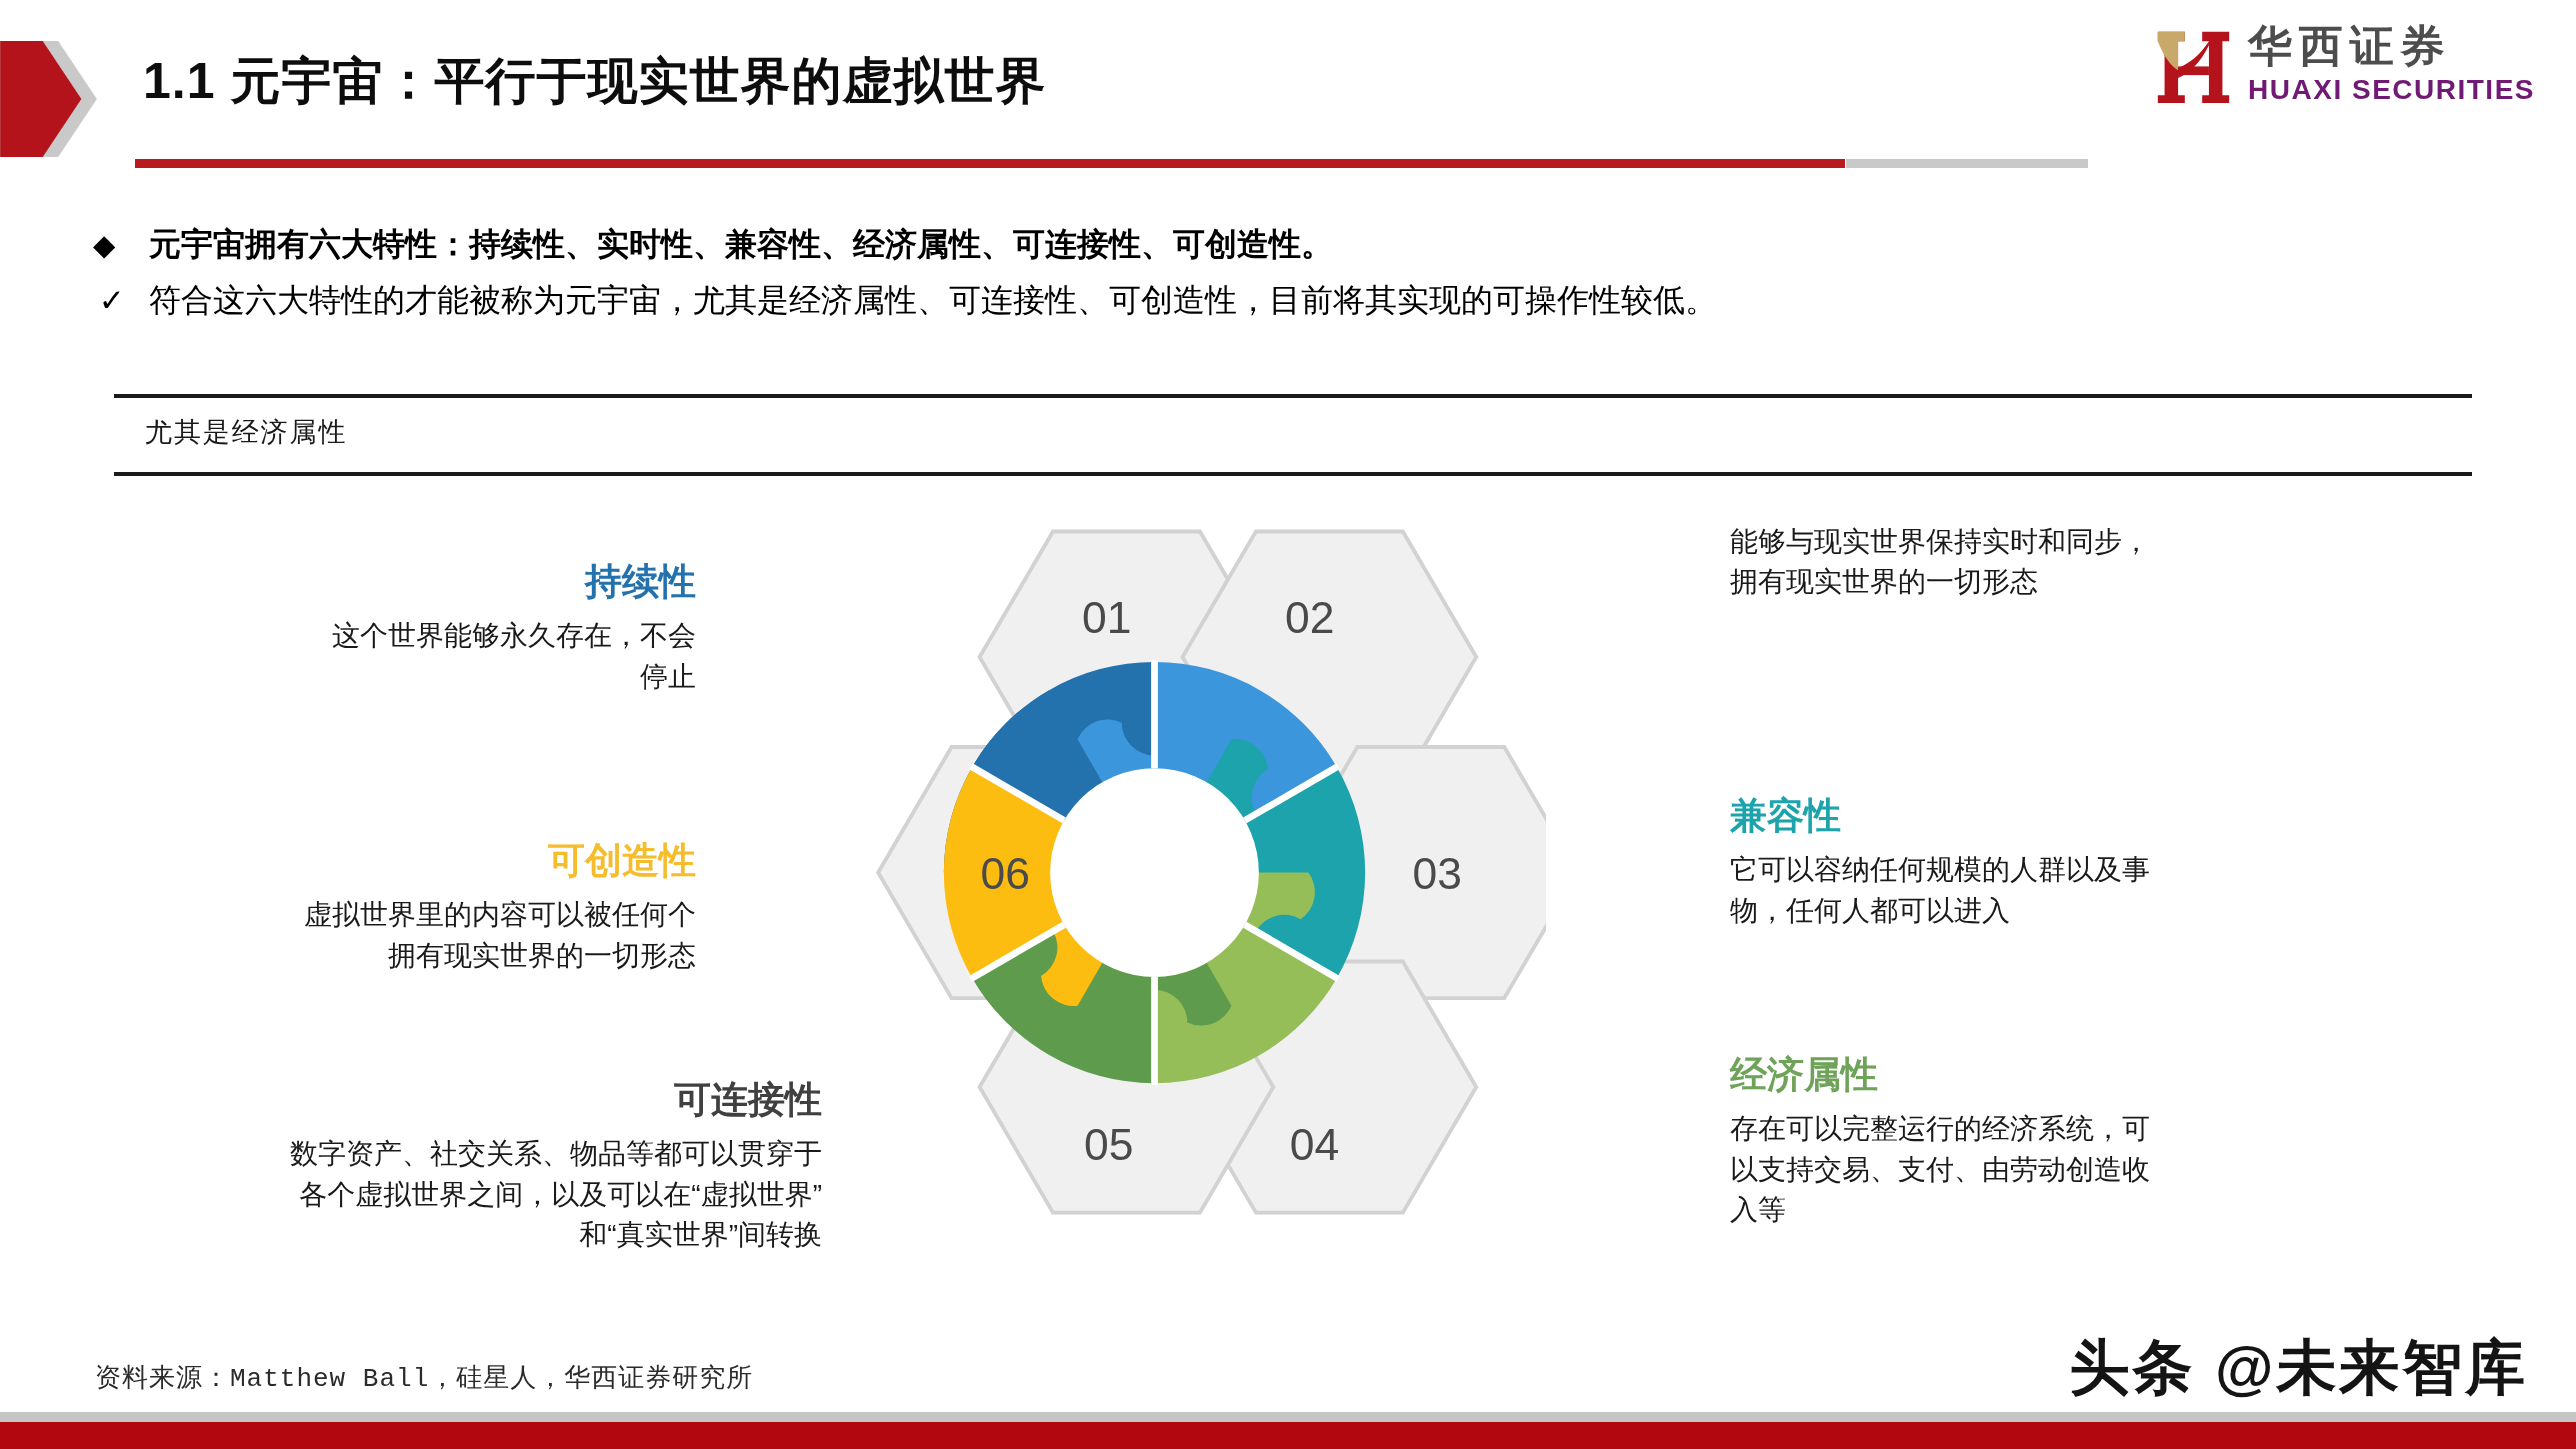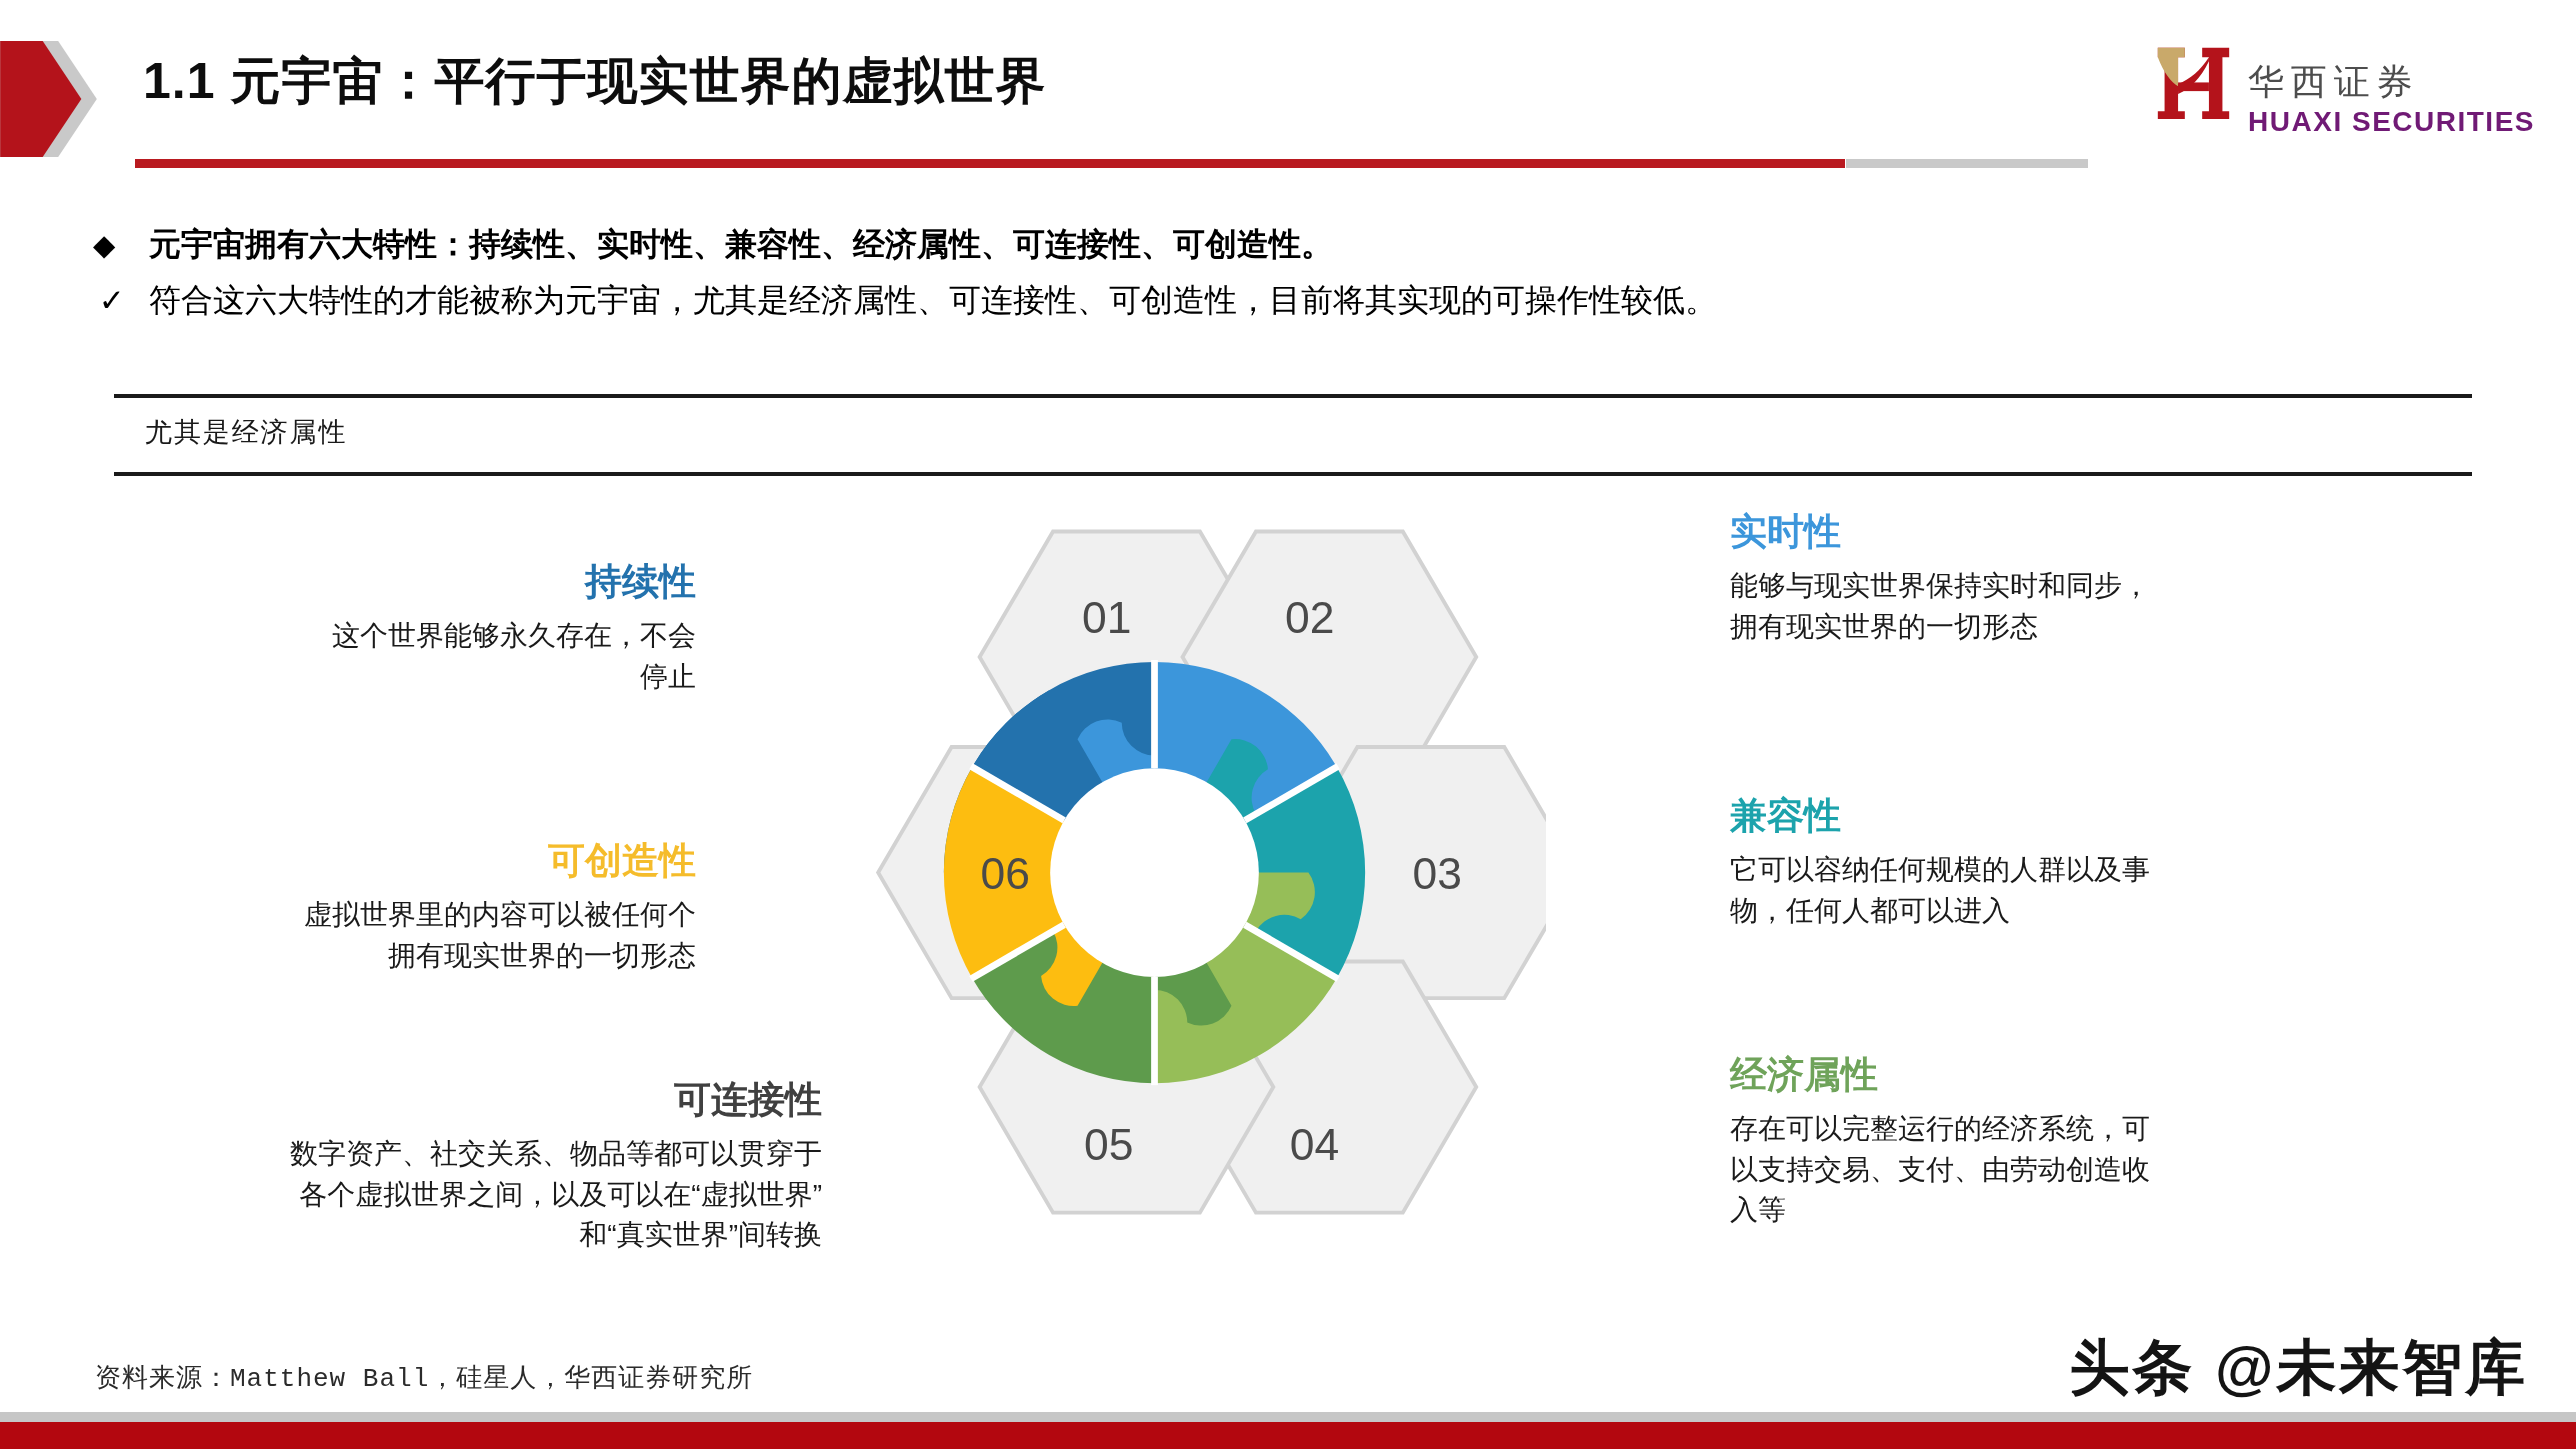--- a/index.html
+++ b/index.html
@@ -28,22 +28,22 @@
   .hdr-rule-gray {
     position: absolute; left: 1846px; top: 159px;
     width: 242px; height: 8.7px; background: #c9c9c9;
   }
 
   
   .logo { position: absolute; right: 41px; top: 23px; display: flex; align-items: center; }
   .logo-mark { width: 83px; height: 81px; margin-right: 13.5px; }
   .logo-text { display: flex; flex-direction: column; align-items: flex-start; }
   .logo-cn {
-    font-size: 36px; font-weight: normal; color: #4d4d4d;
-    letter-spacing: 6.8px; line-height: 1.05; margin-top: 40px;
+    font-size: 44px; font-weight: bold; color: #4d4d4d;
+    letter-spacing: 6.8px; line-height: 1.05;
   }
   .logo-en {
     font-size: 28px; font-weight: bold; color: #701a75;
     letter-spacing: 1.5px; margin-top: 4.8px;
   }
 
   
   .bullets { position: absolute; left: 93px; top: 224px; width: 2367px; }
   .bullet-row { display: flex; align-items: baseline; margin-bottom: 15.5px; }
   .bullet-mark {
@@ -281,21 +281,20 @@
   <div class="feat ta-right" id="feat-05">
     <div class="feat-title" style="color:#404040">可连接性</div>
     <div class="feat-desc">
       <div>数字资产、社交关系、物品等都可以贯穿于</div>
       <div>各个虚拟世界之间，以及可以在“虚拟世界”</div>
       <div>和“真实世界”间转换</div>
     </div>
   </div>
 
   <div class="feat ta-left" id="feat-02">
-    <div class="feat-title" style="color:#3C96DB">实时性</div>
     <div class="feat-desc">
       <div>能够与现实世界保持实时和同步，</div>
       <div>拥有现实世界的一切形态</div>
     </div>
   </div>
 
   <div class="feat ta-left" id="feat-03">
     <div class="feat-title" style="color:#1CA3AC">兼容性</div>
     <div class="feat-desc">
       <div>它可以容纳任何规模的人群以及事</div>

